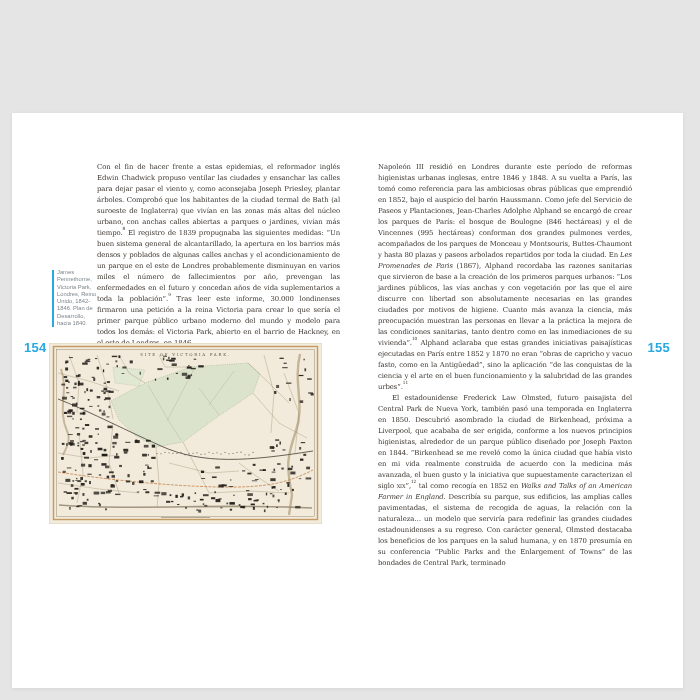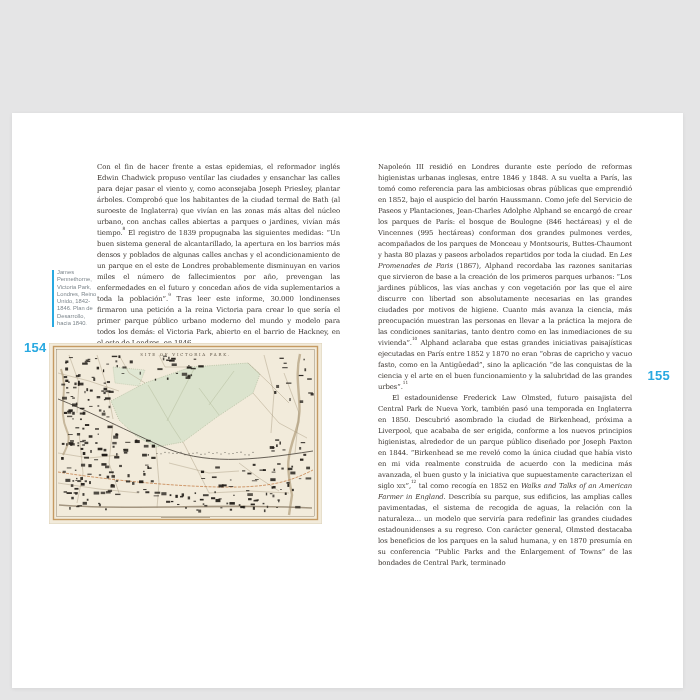--- a/index.html
+++ b/index.html
@@ -14,21 +14,21 @@
   .bodytext sup{font-size:62%;line-height:0;position:relative;top:-0.45em;}
   .left-text{left:85px;top:49px;width:243px;}
   .right-text{left:366px;top:49px;width:254px;}
   .caption{position:absolute;left:45px;top:156px;width:46px;
            font-family:"Liberation Sans",sans-serif;font-size:5.8px;line-height:7.3px;
            color:#7e878d;white-space:pre-line;}
   .caption-bar{position:absolute;left:40px;top:157px;width:2px;height:57px;}
   .pagenum{position:absolute;top:227px;font-family:"Liberation Sans",sans-serif;
            font-weight:bold;font-size:13px;letter-spacing:0.3px;}
   .pagenum.left{left:12px;}
-  .pagenum.right{right:13px;text-align:right;margin-top:28px;}
+  .pagenum.right{right:13px;text-align:right;}
   .map-figure{position:absolute;left:37px;top:230px;width:273px;height:181px;}
   .map-figure svg{display:block;width:273px;height:181px;}
 </style>
 </head>
 <body>
 
 <div class="screen">
   <div class="spread">
 
     <div class="bodytext left-text">

